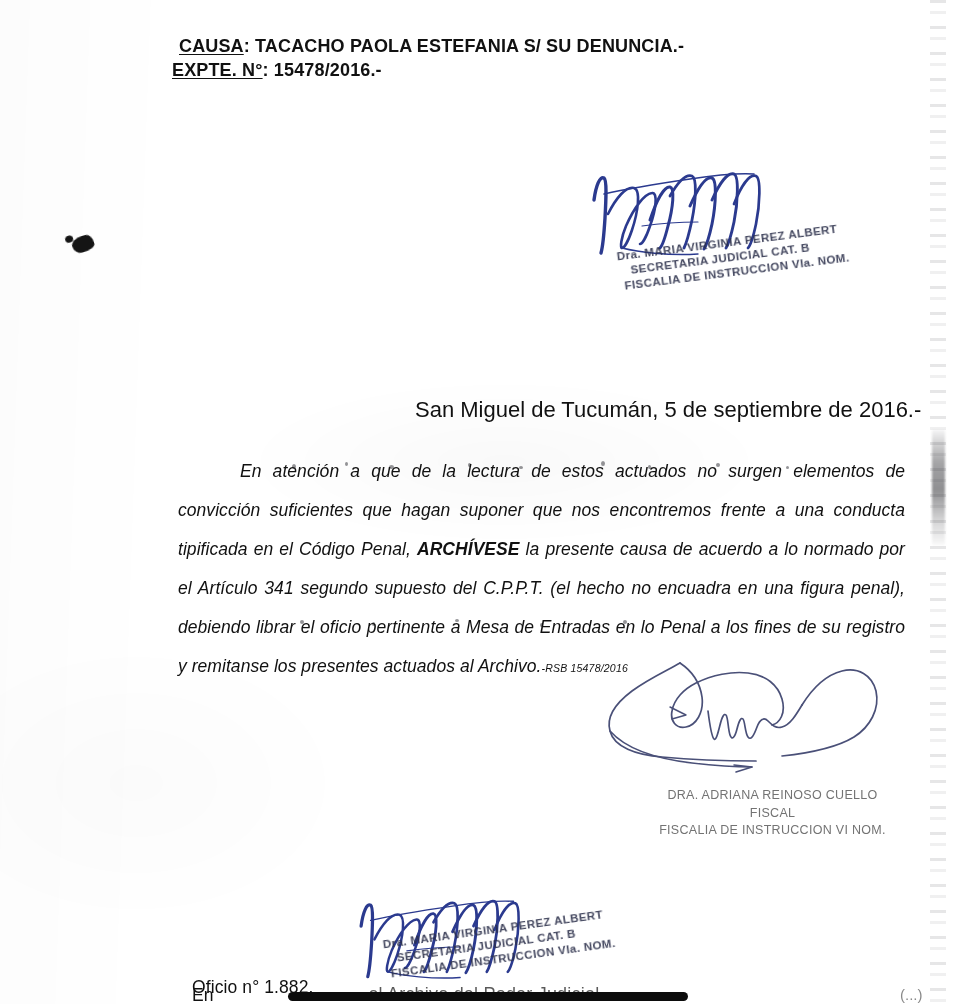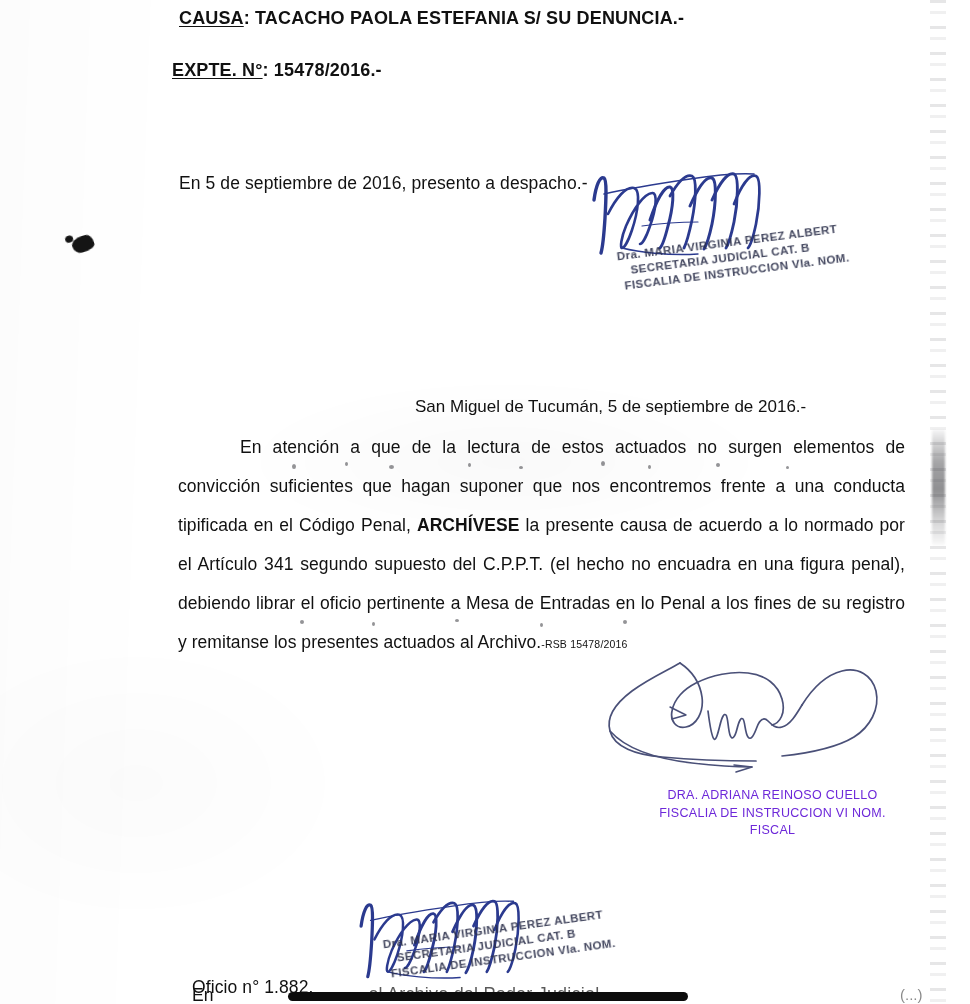--- a/index.html
+++ b/index.html
@@ -133,35 +133,35 @@
   .ref-code {
     font-size: 10.5px;
     letter-spacing: 0.2px;
     vertical-align: baseline;
   }
 
   .place-date {
     position: absolute;
     left: 415px;
     top: 397px;
-    font-size: 17px;
+    font-size: 22px;
     white-space: nowrap;
   }
 
   
   .sig-block {
     position: absolute;
     left: 640px;
     top: 787px;
     width: 265px;
     text-align: center;
     font-size: 12.5px;
     line-height: 17.5px;
     letter-spacing: 0.3px;
-    color: #6d28d9;
+    color: #737373;
   }
 
   
   .stamp {
     position: absolute;
     color: #2b2f4a;
     font-size: 11.5px;
     line-height: 15px;
     font-weight: bold;
     letter-spacing: 0.45px;
@@ -235,29 +235,28 @@
   <div class="speckle" style="left:601px; top:461px; width:4px; height:5px;"></div>
   <div class="speckle" style="left:648px; top:465px; width:3px; height:4px;"></div>
   <div class="speckle" style="left:716px; top:463px; width:4px; height:4px;"></div>
   <div class="speckle" style="left:786px; top:466px; width:3px; height:3px;"></div>
   <div class="speckle" style="left:300px; top:620px; width:4px; height:4px;"></div>
   <div class="speckle" style="left:372px; top:622px; width:3px; height:4px;"></div>
   <div class="speckle" style="left:455px; top:619px; width:4px; height:3px;"></div>
   <div class="speckle" style="left:540px; top:623px; width:3px; height:4px;"></div>
   <div class="speckle" style="left:623px; top:620px; width:4px; height:4px;"></div>
 
-  <div class="heading-line" style="left:179px; top:8px;">
+  <div class="heading-line" style="left:179px; top:36px;">
     <span class="underlined">CAUSA</span><span>: TACACHO PAOLA ESTEFANIA S/ SU DENUNCIA.-</span>
   </div>
 
   <div class="heading-line" style="left:172px; top:60px;">
     <span class="underlined">EXPTE. N°</span><span>: 15478/2016.-</span>
   </div>
 
-  <div class="doc-line" style="left:179px; top:173px;">En 5 de septiembre de 2016, presento a despacho.-</div>
 
   <svg class="signature sig-top" width="230" height="105" viewBox="0 0 230 105">
     <g fill="none" stroke="#2b3a8f" stroke-linecap="round" stroke-linejoin="round">
       <path d="M8,40 C10,25 14,16 18,18 C21,20 20,40 19,58 C18,74 17,86 15,93" stroke-width="3.4"></path>
       <path d="M18,34 C40,29 70,24 104,19 C130,15 152,13 168,14" stroke-width="1.5"></path>
       <path d="M22,54 C30,38 40,26 48,28 C55,30 52,52 46,70 C42,82 38,88 36,88 C34,88 35,78 40,66 C48,48 58,34 66,33 C72,32 70,50 64,66 C60,78 56,84 54,84" stroke-width="2.6"></path>
       <path d="M64,60 C70,42 78,26 84,27 C89,28 87,48 82,66 C79,78 76,86 74,88" stroke-width="3.0"></path>
       <path d="M84,36 C92,22 100,14 106,16 C111,18 110,40 106,60 C103,74 100,84 98,88" stroke-width="2.8"></path>
       <path d="M104,46 C112,28 120,16 126,18 C131,20 130,44 126,64 C123,78 120,86 118,89" stroke-width="3.0"></path>
       <path d="M126,40 C134,22 142,12 148,14 C153,16 152,42 148,62 C145,76 142,85 140,88" stroke-width="2.9"></path>
@@ -268,21 +267,21 @@
   </svg>
 
   <div class="stamp stamp-1">
     <span class="s-row">Dra. MARIA VIRGINIA PEREZ ALBERT</span>
     <span class="s-row">SECRETARIA  JUDICIAL  CAT. B</span>
     <span class="s-row">FISCALIA DE INSTRUCCION VIa. NOM.</span>
   </div>
 
   <div class="place-date">San Miguel de Tucumán, 5 de septiembre de 2016.-</div>
 
-  <div class="body-para" style="top:428px;">
+  <div class="body-para" style="top:452px;font-style:italic;">
     <span>En atención a que de la lectura de estos actuados no surgen elementos de convicción suficientes que hagan suponer que nos encontremos frente a una conducta tipificada en el Código Penal, </span><b>ARCHÍVESE</b><span> la presente causa de acuerdo a lo normado por el Artículo 341 segundo supuesto del C.P.P.T. (el hecho no encuadra en una figura penal), debiendo librar el oficio pertinente a Mesa de Entradas en lo Penal a los fines de su registro y remitanse los presentes actuados al Archivo.</span><span class="ref-code">-RSB 15478/2016</span>
   </div>
 
   <svg class="signature sig-middle" width="300" height="125" viewBox="0 0 300 125">
     <g fill="none" stroke="#4a5078" stroke-linecap="round" stroke-linejoin="round">
       <path d="M84,8 C70,16 52,24 36,36 C20,48 10,62 14,76 C18,92 40,100 66,102 C98,105 136,106 160,106" stroke-width="1.7"></path>
       <path d="M84,8 C96,16 104,28 106,42 C108,58 100,70 90,72 C80,74 74,66 76,56 C78,44 88,34 100,28
                C116,20 136,16 152,18 C170,20 182,30 186,44 C190,58 184,68 176,70" stroke-width="1.7"></path>
       <path d="M112,56 C114,72 116,82 118,84 C120,86 122,78 124,70 C126,62 128,58 130,60
                C132,62 132,74 134,80 C136,86 139,82 141,74 C143,66 145,62 147,64
@@ -291,22 +290,22 @@
       <path d="M206,50 C216,34 230,20 246,16 C262,12 276,20 280,36 C284,54 274,72 258,82
                C240,93 214,98 186,101" stroke-width="1.7"></path>
       <path d="M14,76 C30,94 62,104 96,108 C122,111 142,112 156,112" stroke-width="1.5"></path>
       <path d="M138,110 L156,112 L140,117" stroke-width="1.5"></path>
       <path d="M74,52 L90,60 L76,64" stroke-width="1.4"></path>
     </g>
   </svg>
 
   <div class="sig-block">
     <div>DRA. ADRIANA REINOSO CUELLO</div>
+    <div>FISCAL</div>
     <div>FISCALIA DE INSTRUCCION VI NOM.</div>
-    <div>FISCAL</div>
   </div>
 
   <svg class="signature sig-bottom" width="230" height="100" viewBox="0 0 230 105">
     <g fill="none" stroke="#2b3a8f" stroke-linecap="round" stroke-linejoin="round">
       <path d="M8,40 C10,25 14,16 18,18 C21,20 20,40 19,58 C18,74 17,86 15,93" stroke-width="3.4"></path>
       <path d="M18,34 C40,29 70,24 104,19 C130,15 152,13 168,14" stroke-width="1.5"></path>
       <path d="M22,54 C30,38 40,26 48,28 C55,30 52,52 46,70 C42,82 38,88 36,88 C34,88 35,78 40,66 C48,48 58,34 66,33 C72,32 70,50 64,66 C60,78 56,84 54,84" stroke-width="2.6"></path>
       <path d="M64,60 C70,42 78,26 84,27 C89,28 87,48 82,66 C79,78 76,86 74,88" stroke-width="3.0"></path>
       <path d="M84,36 C92,22 100,14 106,16 C111,18 110,40 106,60 C103,74 100,84 98,88" stroke-width="2.8"></path>
       <path d="M104,46 C112,28 120,16 126,18 C131,20 130,44 126,64 C123,78 120,86 118,89" stroke-width="3.0"></path>

